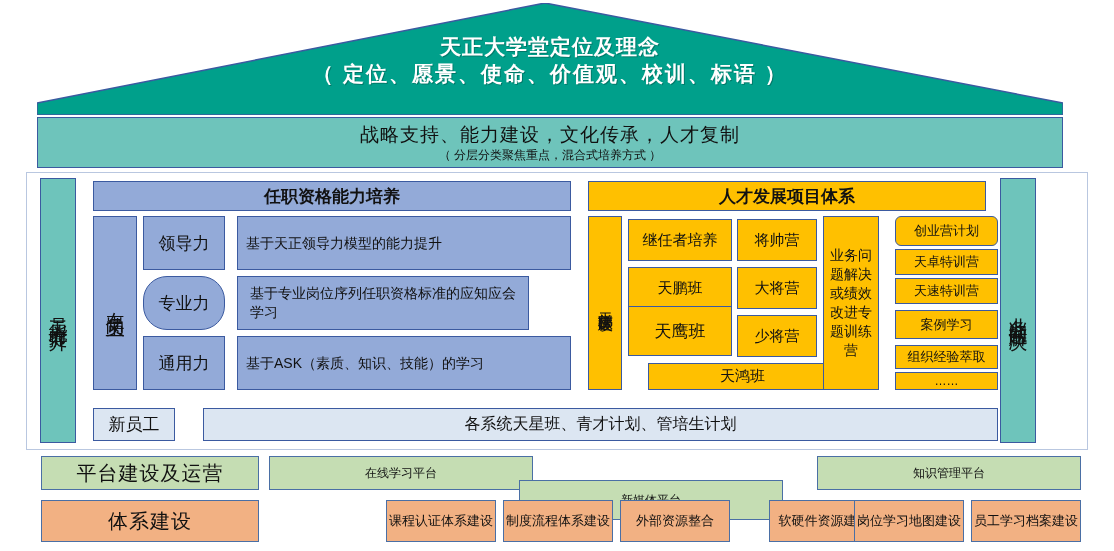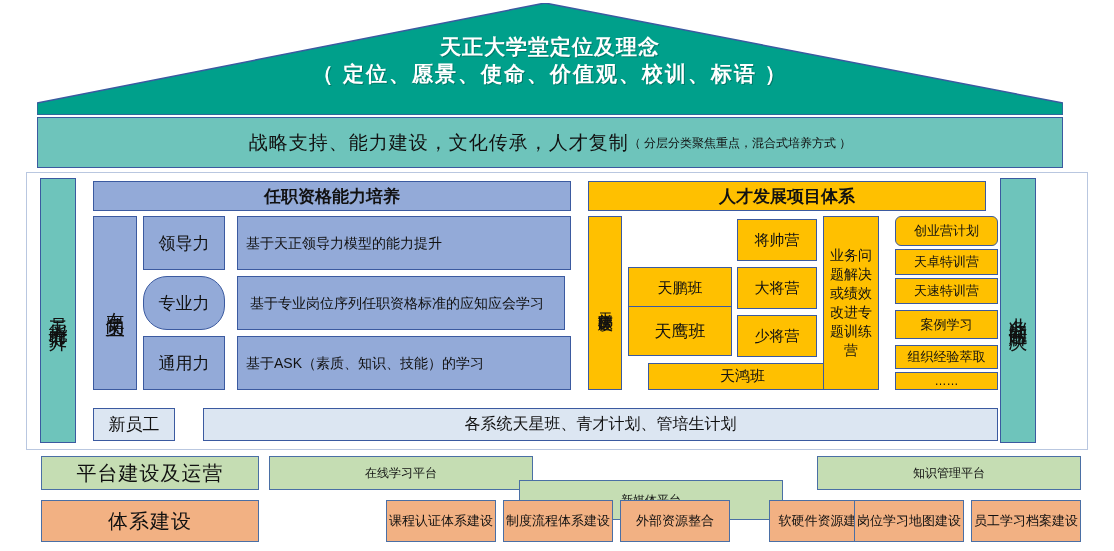--- a/index.html
+++ b/index.html
@@ -24,21 +24,21 @@
     text-shadow:1px 1px 0 rgba(0,0,0,.25);
     pointer-events:none;
   }
   .roof-label .l2{font-size:21px;letter-spacing:2px;}
 
   
   .banner{
     position:absolute;left:37px;top:117px;width:1026px;height:51px;
     background:#6ec4bb;border:1px solid #3b5aa0;
     box-sizing:border-box;
-    display:flex;flex-direction:row;align-items:center;justify-content:center;
+    display:flex;flex-direction:column;align-items:center;justify-content:center;
     color:#111;
   }
   .banner .b1{font-size:19px;font-weight:normal;letter-spacing:1px;line-height:24px;}
   .banner .b2{font-size:12px;line-height:16px;}
 
   
   .body-box{
     position:absolute;left:26px;top:172px;width:1062px;height:278px;
     background:#ffffff;border:1px solid #b9c7e0;box-sizing:border-box;
   }
@@ -112,25 +112,26 @@
   <div class="sec-head" id="head-blue">任职资格能力培养</div>
   <div class="sec-head" id="head-orange">人才发展项目体系</div>
 
   <div class="cell blue vtext" style="left:93px;top:216px;width:44px;height:174px;font-size:19px;letter-spacing:3px;">在岗员工</div>
 
   <div class="cell blue" style="left:143px;top:216px;width:82px;height:54px;font-size:17px;">领导力</div>
   <div class="cell blue" style="left:143px;top:276px;width:82px;height:54px;font-size:17px;border-radius:24px;">专业力</div>
   <div class="cell blue" style="left:143px;top:336px;width:82px;height:54px;font-size:17px;">通用力</div>
 
   <div class="cell blue desc" style="left:237px;top:216px;width:334px;height:54px;">基于天正领导力模型的能力提升</div>
-  <div class="cell blue desc" style="left:237px;top:276px;width:328px;height:54px;padding-left:12px;">基于专业岗位序列任职资格标准的应知应会学习</div>
+  <div class="cell blue desc" style="left:237px;top:276px;width:292px;height:54px;padding-left:12px;">基于专业岗位序列任职资格标准的应知应会学习</div>
   <div class="cell blue desc" style="left:237px;top:336px;width:334px;height:54px;">基于ASK（素质、知识、技能）的学习</div>
 
   <div class="cell orange vtext" style="left:588px;top:216px;width:34px;height:174px;font-size:15px;letter-spacing:1px;">干部梯队建设</div>
 
+  <div class="cell orange" style="left:628px;top:219px;width:104px;height:42px;font-size:15px;">继任者培养</div>
   <div class="cell orange" style="left:628px;top:267px;width:104px;height:42px;font-size:15px;">天鹏班</div>
   <div class="cell orange" style="left:628px;top:306px;width:104px;height:50px;font-size:17px;">天鹰班</div>
 
   <div class="cell orange" style="left:737px;top:219px;width:80px;height:42px;font-size:15px;">将帅营</div>
   <div class="cell orange" style="left:737px;top:267px;width:80px;height:42px;font-size:15px;">大将营</div>
   <div class="cell orange" style="left:737px;top:315px;width:80px;height:42px;font-size:15px;">少将营</div>
 
   <div class="cell orange" style="left:648px;top:363px;width:189px;height:27px;font-size:15px;">天鸿班</div>
 
   <div class="cell orange" style="left:823px;top:216px;width:56px;height:174px;font-size:14px;line-height:19px;padding:2px;">

